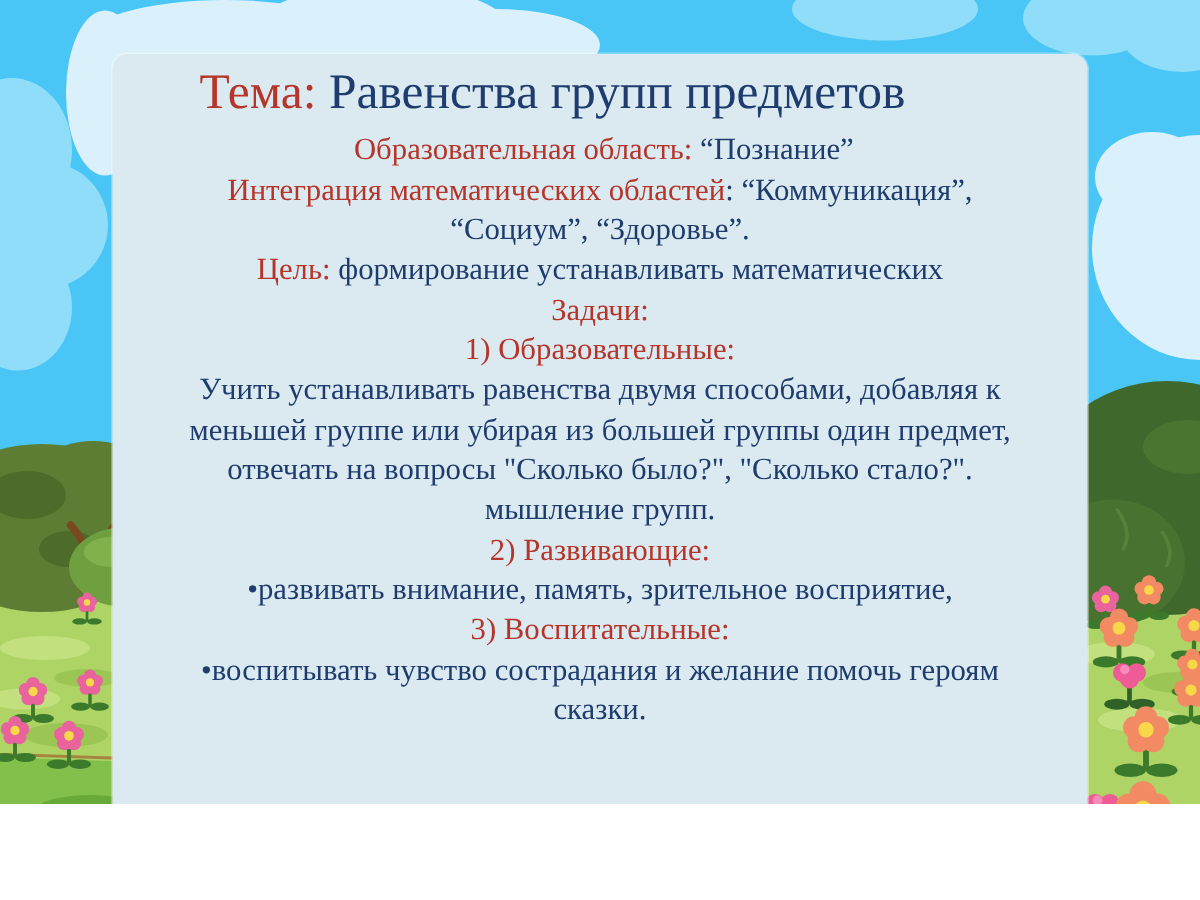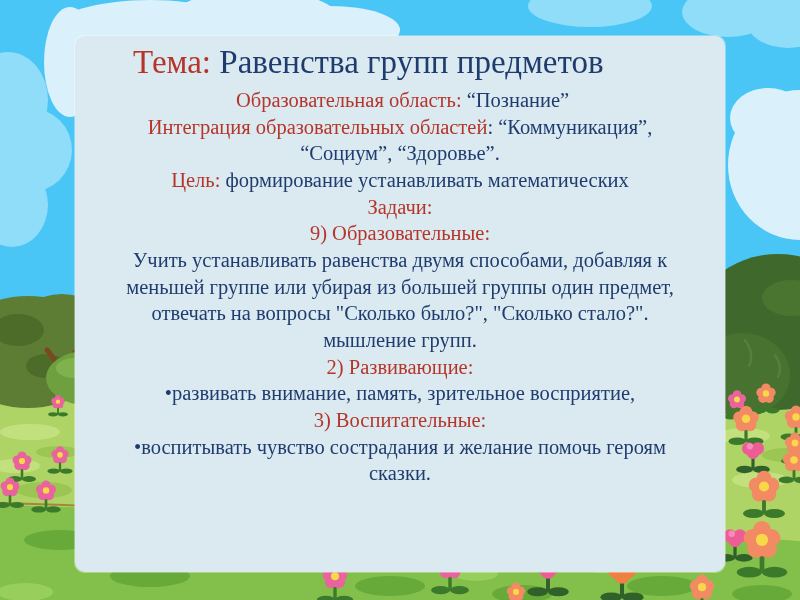--- a/index.html
+++ b/index.html
@@ -1,17 +1,17 @@
 <!DOCTYPE html>
 <html><head>
 <meta charset="utf-8">
 <style>
   html,body{margin:0;padding:0;background:#fff;}
   .stage{
-    position:relative;width:800px;height:600px;overflow:hidden;
+    position:relative;width:800px;height:536px;overflow:hidden;
     font-family:"Liberation Serif","DejaVu Serif",serif;
   }
   .bg{position:absolute;left:0;top:0;width:800px;height:600px;display:block;}
   .panel{
     position:absolute;left:75px;top:36px;width:650px;height:536px;
     background:#dbe9f0;border-radius:10px;box-sizing:border-box;
     padding:2px 14px;box-shadow:0 0 0 1px rgba(255,255,255,.35);
   }
   .title{
     font-size:33px;line-height:49px;margin-left:44px;white-space:pre;
@@ -174,25 +174,25 @@
       <use href="#fs" transform="translate(516,600) scale(0.9)"></use>
       <use href="#ft" transform="translate(548,580) scale(1.3)"></use>
       <use href="#fo" transform="translate(622,585) scale(1.35)"></use>
       <use href="#fs" transform="translate(702,598) scale(1.2)"></use>
     </g>
   </svg>
 
   <div class="panel">
     <div class="title"><span class="r">Тема:</span><span> Равенства групп предметов</span></div>
     <div class="ln"><span class="r"> Образовательная область:</span><span> “Познание”</span></div>
-    <div class="ln"><span class="r">Интеграция образовательных областей</span><span>: “Коммуникация”,</span></div>
+    <div class="ln"><span class="r">Интеграция математических областей</span><span>: “Коммуникация”,</span></div>
     <div class="ln"><span class="r"></span><span>“Социум”, “Здоровье”.</span></div>
     <div class="ln"><span class="r">Цель:</span><span> формирование устанавливать математических</span></div>
     <div class="ln"><span class="r">Задачи:</span><span></span></div>
-    <div class="ln"><span class="r">9) Образовательные:</span><span></span></div>
+    <div class="ln"><span class="r">1) Образовательные:</span><span></span></div>
     <div class="ln"><span class="r"></span><span>Учить устанавливать равенства двумя способами, добавляя к</span></div>
     <div class="ln"><span class="r"></span><span>меньшей группе или убирая из большей группы один предмет,</span></div>
     <div class="ln"><span class="r"></span><span>отвечать на вопросы "Сколько было?", "Сколько стало?".</span></div>
     <div class="ln"><span class="r"></span><span>мышление групп.</span></div>
     <div class="ln"><span class="r">2) Развивающие:</span><span></span></div>
     <div class="ln"><span class="r"></span><span>•развивать внимание, память, зрительное восприятие,</span></div>
     <div class="ln"><span class="r">3) Воспитательные:</span><span></span></div>
     <div class="ln"><span class="r"></span><span>•воспитывать чувство сострадания и желание помочь героям</span></div>
     <div class="ln"><span class="r"></span><span>сказки.</span></div>
   </div>

